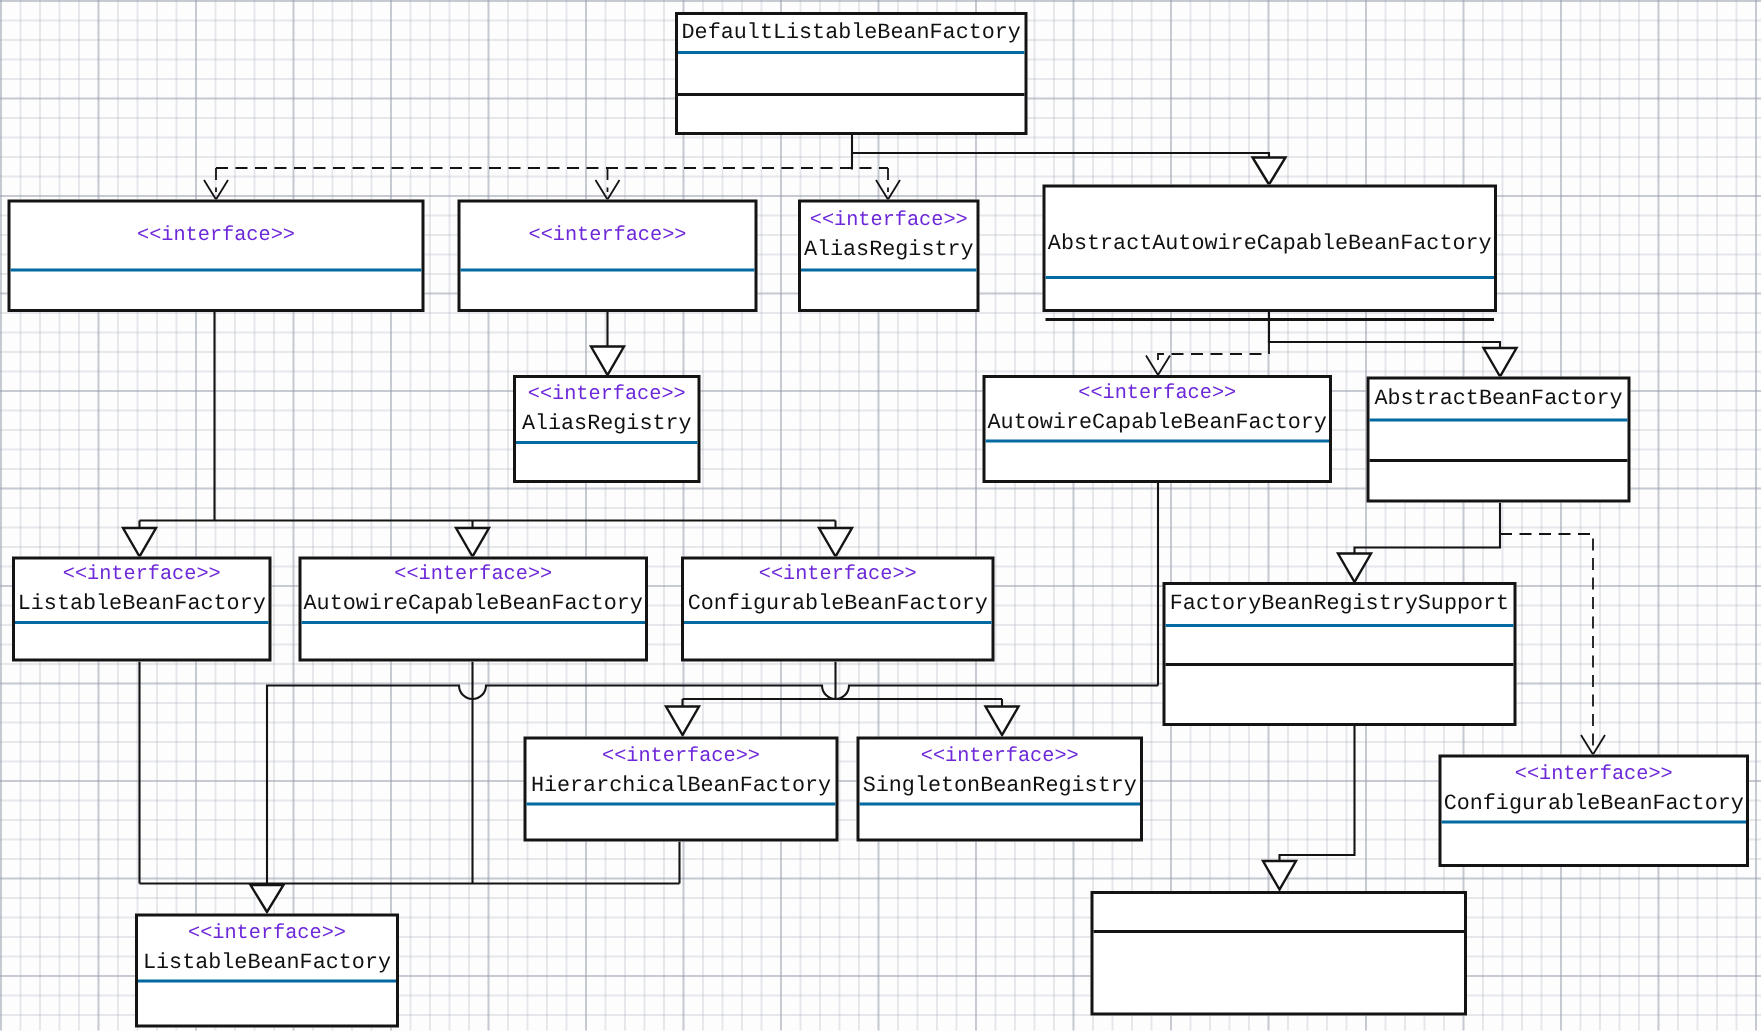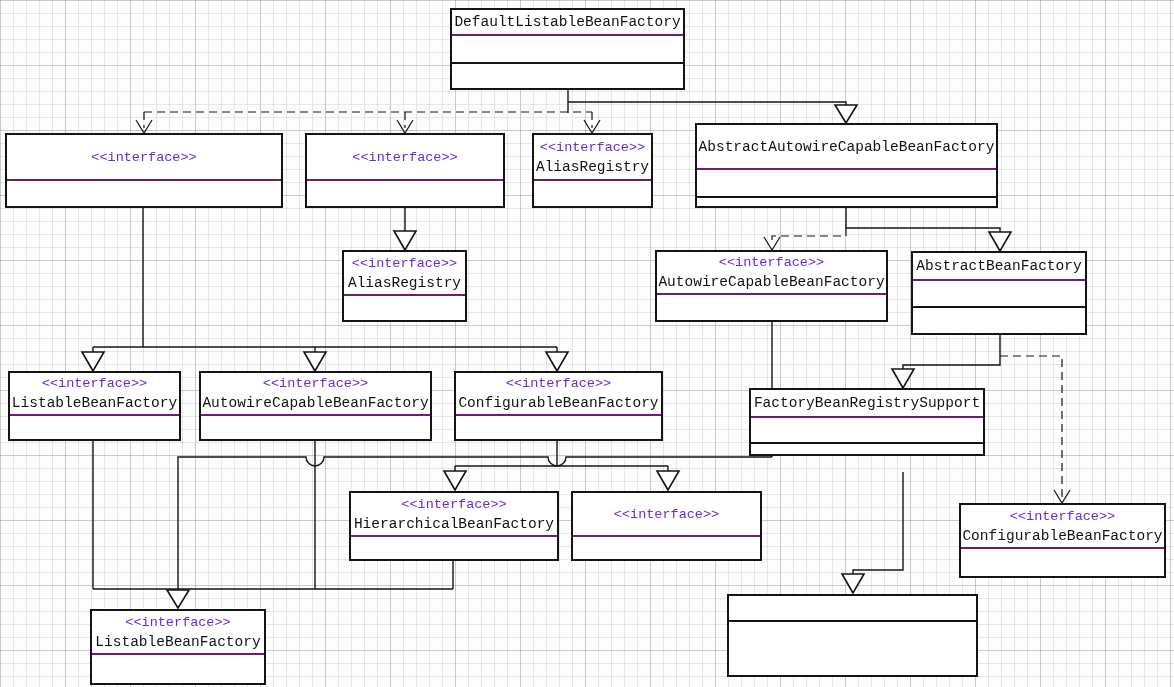--- a/index.html
+++ b/index.html
@@ -18,21 +18,21 @@
   .edge{stroke:#141414;stroke-width:1.4;fill:none;}
   .dash{stroke:#141414;stroke-width:1.2;fill:none;stroke-dasharray:8 5;}
   .tri{fill:#ffffff;stroke:#141414;stroke-width:1.6;}
   .v{stroke:#141414;stroke-width:1.2;fill:none;}
   .node{
     position:absolute;z-index:2;box-sizing:border-box;
     background:#ffffff;border:2px solid #141414;
     display:flex;flex-direction:column;
   }
   .title{
-    box-sizing:border-box;border-bottom:2px solid #701a75;
+    box-sizing:border-box;border-bottom:2px solid #0369a1;
     display:flex;flex-direction:column;align-items:center;justify-content:center;
     text-align:center;white-space:nowrap;flex:none;
   }
   .comp{box-sizing:border-box;border-bottom:2px solid #141414;flex:none;}
   .comp.last{border-bottom:none;flex:1;}
   .stereo{font-size:13.5px;color:#6d28d9;line-height:19px;}
   .cname{font-size:14.5px;color:#111;line-height:20px;}
 </style>
 </head>
 <body>
@@ -110,21 +110,21 @@
 
 <div class="node" style="left:532px;top:133px;width:121px;height:75px;">
   <div class="title" style="height:46px;">
     <span class="stereo">&lt;&lt;interface&gt;&gt;</span>
     <span class="cname">AliasRegistry</span>
   </div>
   <div class="comp last"></div>
 </div>
 
 <div class="node" style="left:695px;top:123px;width:303px;height:85px;">
-  <div class="title" style="height:45px;">
+  <div class="title" style="height:45px;margin-top:16px;">
       <span class="cname">AbstractAutowireCapableBeanFactory</span>
     </div>
   <div class="comp" style="height:28px;"></div>
   <div class="comp last"></div>
 </div>
 
 <div class="node" style="left:342px;top:250px;width:125px;height:72px;">
   <div class="title" style="height:44px;">
     <span class="stereo">&lt;&lt;interface&gt;&gt;</span>
     <span class="cname">AliasRegistry</span>
@@ -165,39 +165,40 @@
 </div>
 
 <div class="node" style="left:454px;top:371px;width:209px;height:70px;">
   <div class="title" style="height:43px;">
     <span class="stereo">&lt;&lt;interface&gt;&gt;</span>
     <span class="cname">ConfigurableBeanFactory</span>
   </div>
   <div class="comp last"></div>
 </div>
 
-<div class="node" style="left:749px;top:388px;width:236px;height:68px;">
+<div class="node" style="left:775px;top:388px;width:236px;height:96px;">
   <div class="title" style="height:28px;">
       <span class="cname">FactoryBeanRegistrySupport</span>
     </div>
   <div class="comp" style="height:26px;"></div>
   <div class="comp last"></div>
 </div>
 
 <div class="node" style="left:349px;top:491px;width:210px;height:70px;">
   <div class="title" style="height:44px;">
     <span class="stereo">&lt;&lt;interface&gt;&gt;</span>
     <span class="cname">HierarchicalBeanFactory</span>
   </div>
   <div class="comp last"></div>
 </div>
 
 <div class="node" style="left:571px;top:491px;width:191px;height:70px;">
   <div class="title" style="height:44px;">
     <span class="stereo">&lt;&lt;interface&gt;&gt;</span>
+    <span class="cname">SingletonBeanRegistry</span>
   </div>
   <div class="comp last"></div>
 </div>
 
 <div class="node" style="left:959px;top:503px;width:207px;height:75px;">
   <div class="title" style="height:44px;">
     <span class="stereo">&lt;&lt;interface&gt;&gt;</span>
     <span class="cname">ConfigurableBeanFactory</span>
   </div>
   <div class="comp last"></div>

